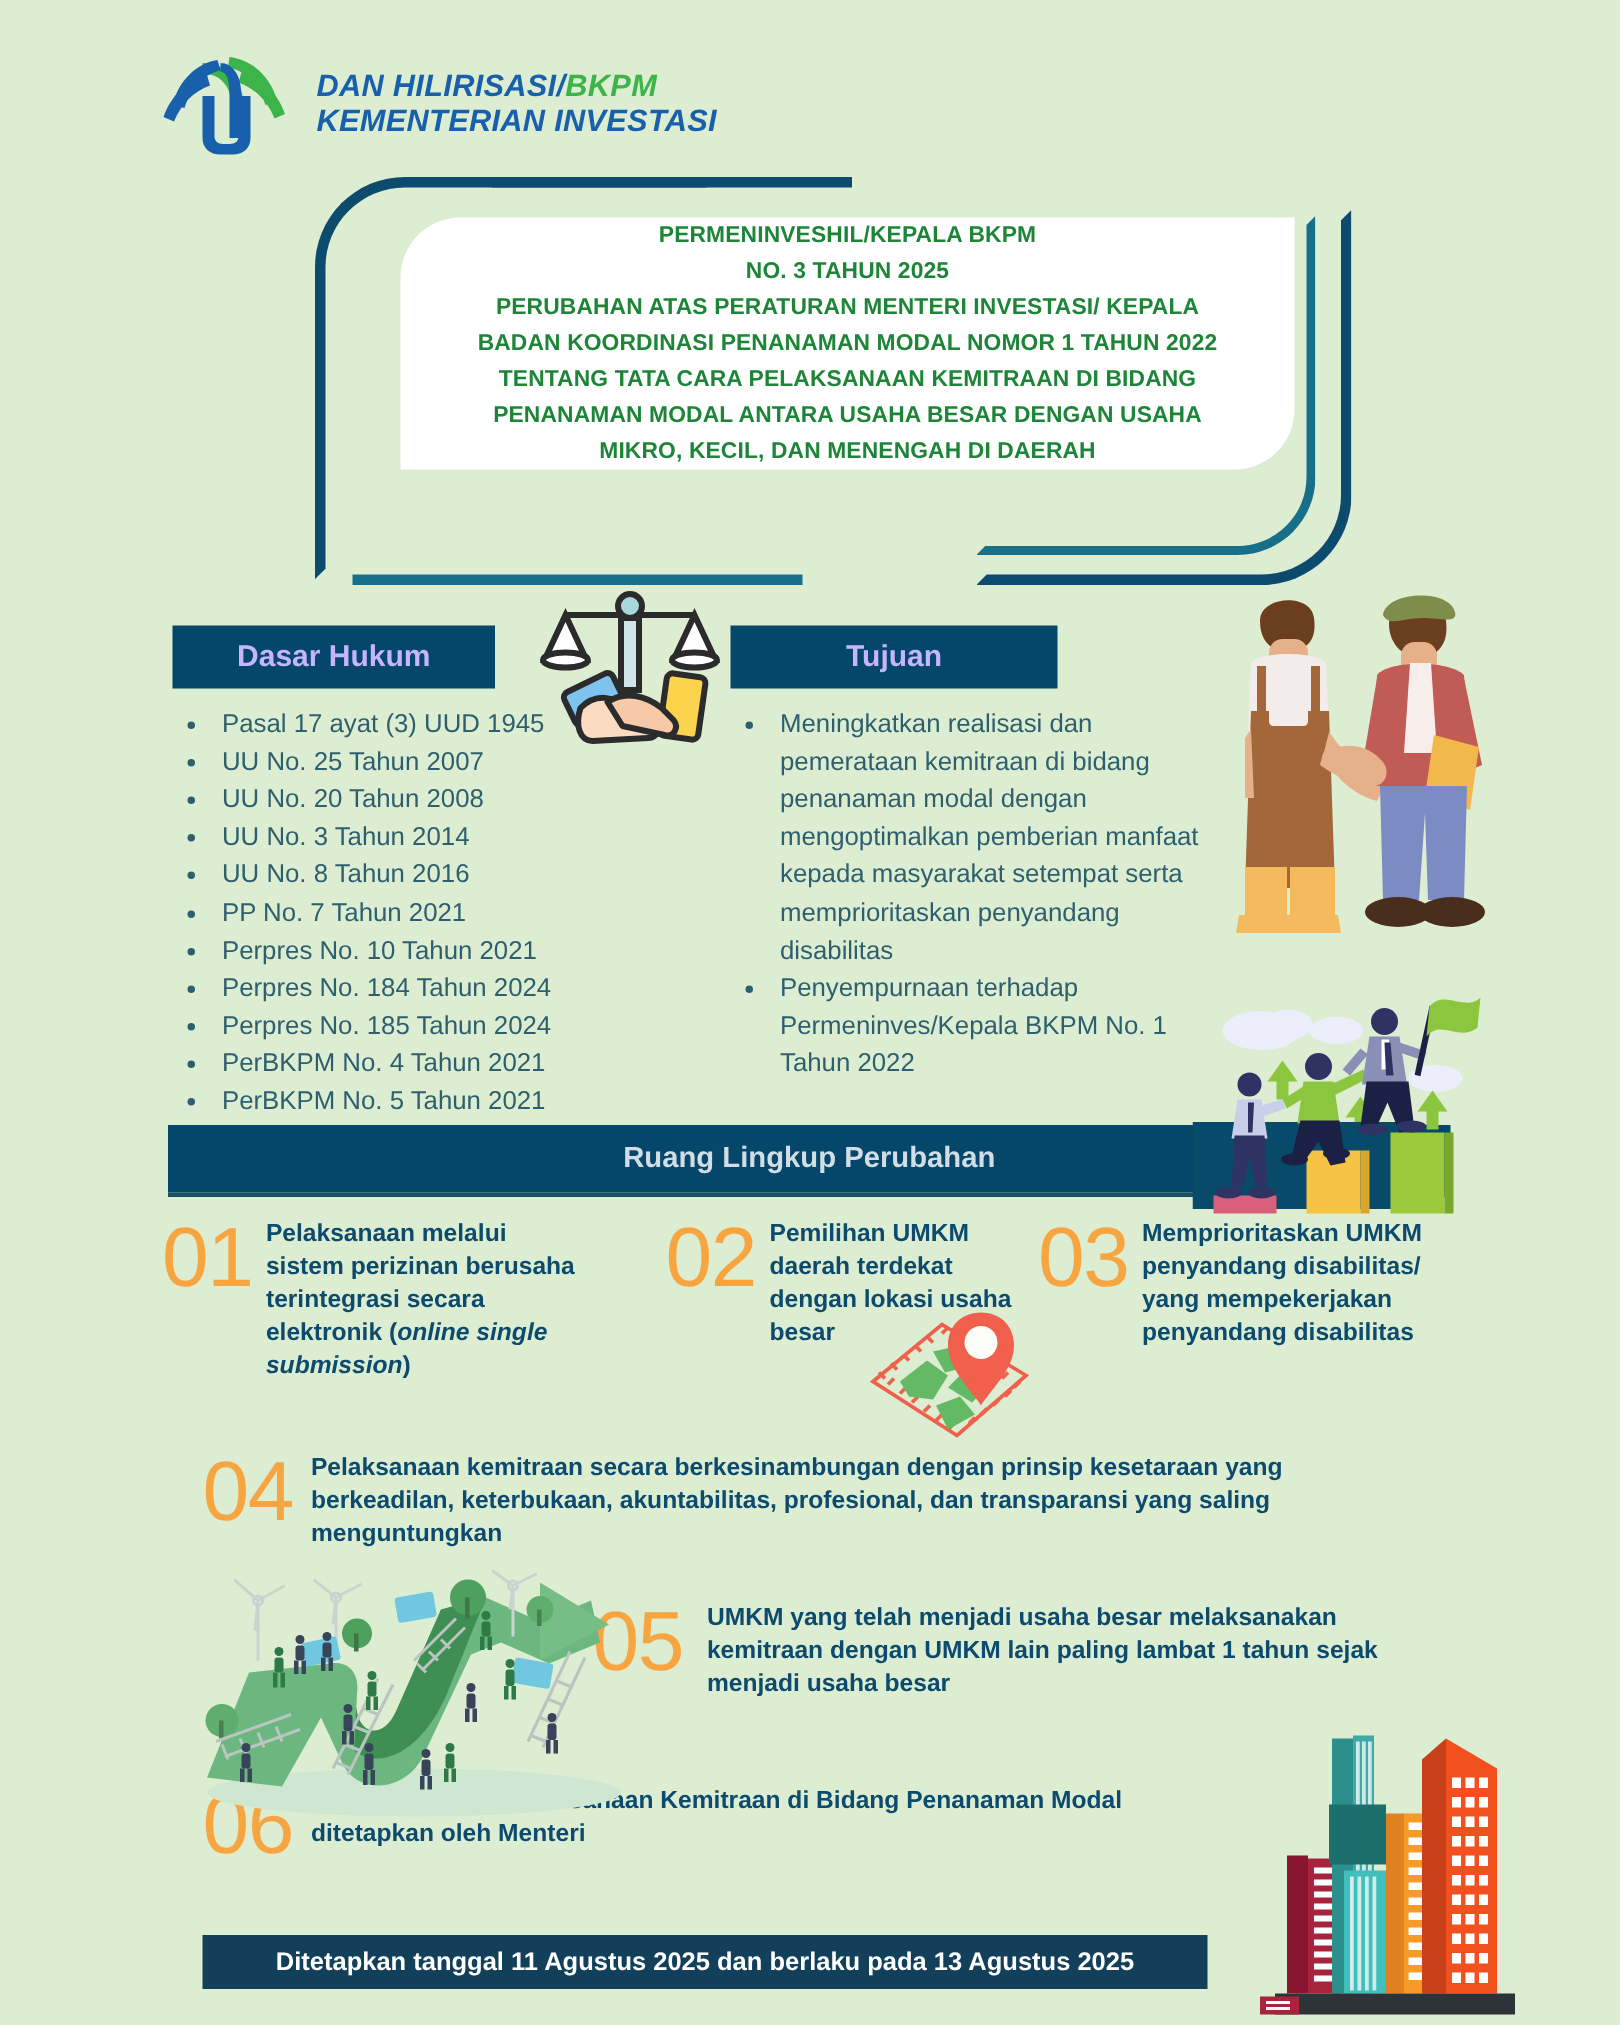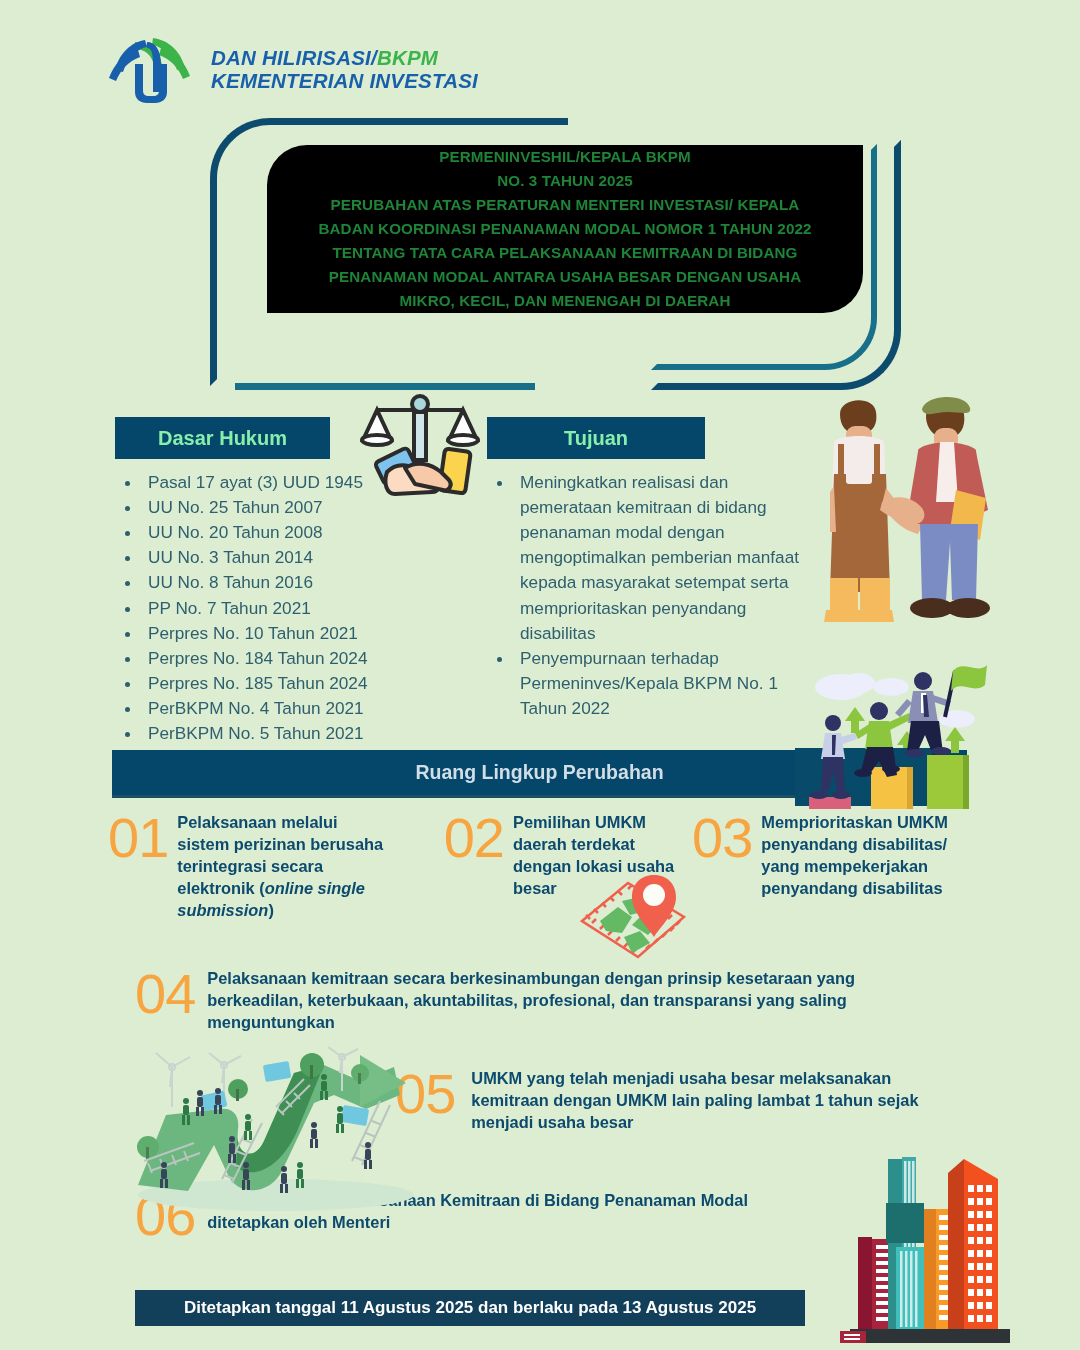--- a/index.html
+++ b/index.html
@@ -33,31 +33,31 @@
     border-radius:0 0 60px 0;
   }
   #arc-br-inner {
     position:absolute; right:28px; bottom:22px; width:226px; height:226px;
     border:6px solid #186f8a; border-left-color:transparent; border-top-color:transparent;
     border-radius:0 0 52px 0;
   }
   #bar-bottom { left:30px; bottom:2px; width:300px; height:7px; background:#186f8a; }
   #title-card {
     position:absolute; left:62px; top:33px; width:596px; height:168px;
-    background:#000000; border-radius:40px 0 40px 0;
+    background:#ffffff; border-radius:40px 0 40px 0;
     display:flex; align-items:center; justify-content:center;
   }
   #title-text {
     color:#1e8538; font-size:15.2px; font-weight:bold; line-height:1.58;
     text-align:center; letter-spacing:.1px; padding:0 10px; white-space:pre-line;
   }
 
   
   .pill {
-    position:absolute; background:#05476b; color:#86efac;
+    position:absolute; background:#05476b; color:#c4b5fd;
     font-size:20px; font-weight:bold; display:flex; align-items:center; justify-content:center;
   }
   #pill-dasar { left:115px; top:417px; width:215px; height:42px; }
   #pill-tujuan { left:487px; top:417px; width:218px; height:42px; }
 
   
   .bullets { position:absolute; color:#2e5f6e; font-size:17.2px; line-height:1.46; }
   .bullets li { margin-left:22px; padding-left:6px; }
   #list-dasar { left:120px; top:470px; width:360px; }
   #list-tujuan { left:492px; top:470px; width:330px; }

